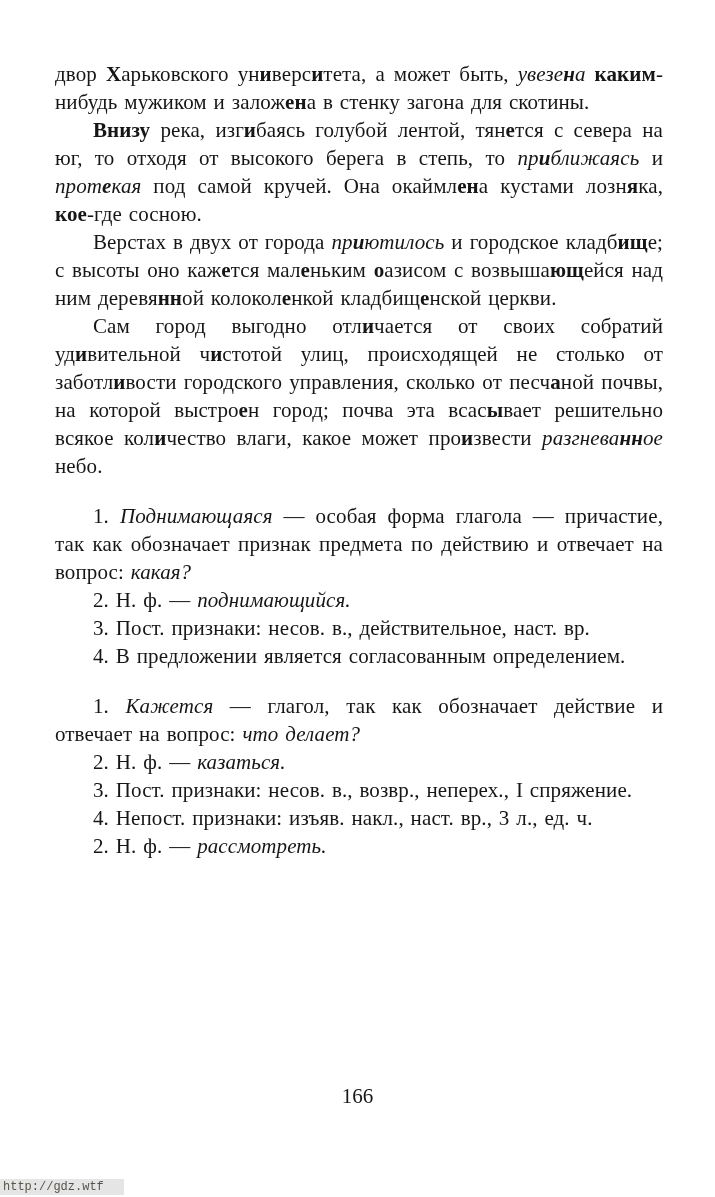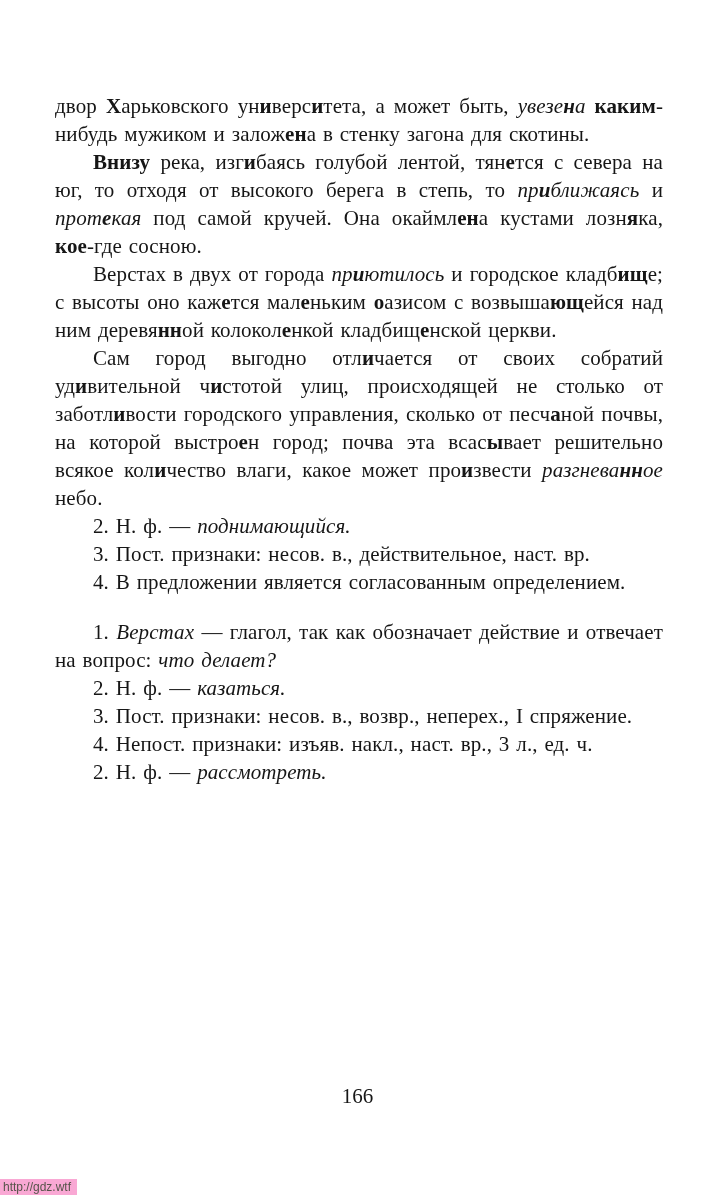--- a/index.html
+++ b/index.html
@@ -8,21 +8,20 @@
     background: #ffffff;
     position: relative;
     overflow: hidden;
     font-family: "Liberation Serif", serif;
     color: #161616;
   }
   .page-text {
     position: absolute;
     left: 55px; top: 60px;
     width: 608px;
-    margin-top: 32px;
   }
   p.para {
     margin: 0;
     font-size: 21px;
     line-height: 28px;
     text-align: justify;
     text-indent: 38px;
     letter-spacing: 0.1px;
     word-spacing: 1.5px;
   }
@@ -35,41 +34,42 @@
     position: absolute;
     top: 1084px; left: 0;
     width: 100%;
     text-align: center;
     font-size: 21px;
     color: #161616;
   }
   .watermark {
     position: absolute;
     left: 0; top: 1179px;
-    background: #f9a8d4;
+    background: #e5e5e5;
     color: #56544a;
-    font-family: Liberation Sans, sans-serif;
+    font-family: Liberation Mono, monospace;
     font-size: 12px;
     line-height: 14px;
-    padding: 1px 6px 1px 3px;
+    padding: 1px 20px 1px 3px;
   }
 </style>
 </head>
 <body>
 
 <div class="page">
   <main class="page-text">
       <p class="para noindent"><span>двор </span><span class="rb">Х</span><span>арьковского ун</span><span class="rb">и</span><span>верс</span><span class="rb">и</span><span>тета, а может быть, </span><span class="ri">увезе</span><span class="rbi">н</span><span class="ri">а</span><span> </span><span class="rb">каким</span><span>-нибудь мужиком и залож</span><span class="rb">ен</span><span>а в стенку загона для скотины.</span></p>
       <p class="para"><span class="rb">Внизу</span><span> река, изг</span><span class="rb">и</span><span>баясь голубой лентой, тян</span><span class="rb">е</span><span>тся с севера на юг, то отходя от высокого берега в степь, то </span><span class="ri">пр</span><span class="rbi">и</span><span class="ri">ближаясь</span><span> и </span><span class="ri">прот</span><span class="rbi">е</span><span class="ri">кая</span><span> под самой кручей. Она окаймл</span><span class="rb">ен</span><span>а кустами лозн</span><span class="rb">я</span><span>ка, </span><span class="rb">кое</span><span>-где сосною.</span></p>
       <p class="para"><span>Верстах в двух от города </span><span class="ri">пр</span><span class="rbi">и</span><span class="ri">ютилось</span><span> и городское кладб</span><span class="rb">ищ</span><span>е; с высоты оно каж</span><span class="rb">е</span><span>тся мал</span><span class="rb">е</span><span>ньким </span><span class="rb">о</span><span>азисом с возвыша</span><span class="rb">ющ</span><span>ейся над ним деревя</span><span class="rb">нн</span><span>ой колокол</span><span class="rb">е</span><span>нкой кладбищ</span><span class="rb">е</span><span>нской церкви.</span></p>
       <p class="para"><span>Сам город выгодно отл</span><span class="rb">и</span><span>чается от своих собратий уд</span><span class="rb">и</span><span>вительной ч</span><span class="rb">и</span><span>стотой улиц, происходящей не столько от заботл</span><span class="rb">и</span><span>вости городского управления, сколько от песч</span><span class="rb">а</span><span>ной почвы, на которой выстро</span><span class="rb">е</span><span>н город; почва эта всас</span><span class="rb">ы</span><span>вает решительно всякое кол</span><span class="rb">и</span><span>чество влаги, какое может про</span><span class="rb">и</span><span>звести </span><span class="ri">разгнева</span><span class="rbi">нн</span><span class="ri">ое</span><span> небо.</span></p>
+      <p class="para gap"><span>1. </span><span class="ri">Поднимающаяся</span><span> — особая форма глагола — причастие, так как обозначает признак предмета по действию и отвечает на вопрос: </span><span class="ri">какая?</span></p>
       <p class="para"><span>2. Н. ф. — </span><span class="ri">поднимающийся.</span></p>
       <p class="para"><span>3. Пост. признаки: несов. в., действительное, наст. вр.</span></p>
       <p class="para"><span>4. В предложении является согласованным определением.</span></p>
-      <p class="para gap"><span>1. </span><span class="ri">Верстах</span><span> — глагол, так как обозначает действие и отвечает на вопрос: </span><span class="ri">что делает?</span></p>
+      <p class="para gap"><span>1. </span><span class="ri">Кажется</span><span> — глагол, так как обозначает действие и отвечает на вопрос: </span><span class="ri">что делает?</span></p>
       <p class="para"><span>2. Н. ф. — </span><span class="ri">казаться.</span></p>
       <p class="para"><span>3. Пост. признаки: несов. в., возвр., неперех., I спряжение.</span></p>
       <p class="para"><span>4. Непост. признаки: изъяв. накл., наст. вр., 3 л., ед. ч.</span></p>
       <p class="para"><span>2. Н. ф. — </span><span class="ri">рассмотреть.</span></p>
     </main>
 
   <div class="page-number">166</div>
 
   <div class="watermark">http://gdz.wtf</div>
 </div>

